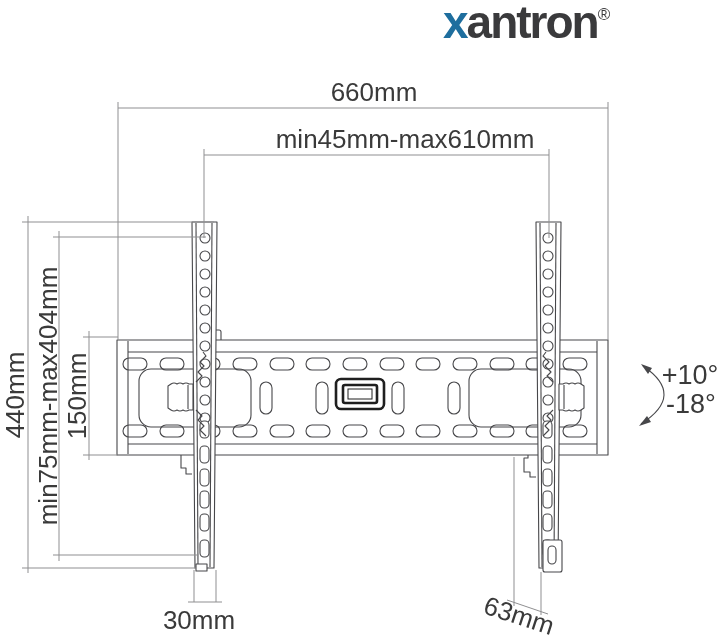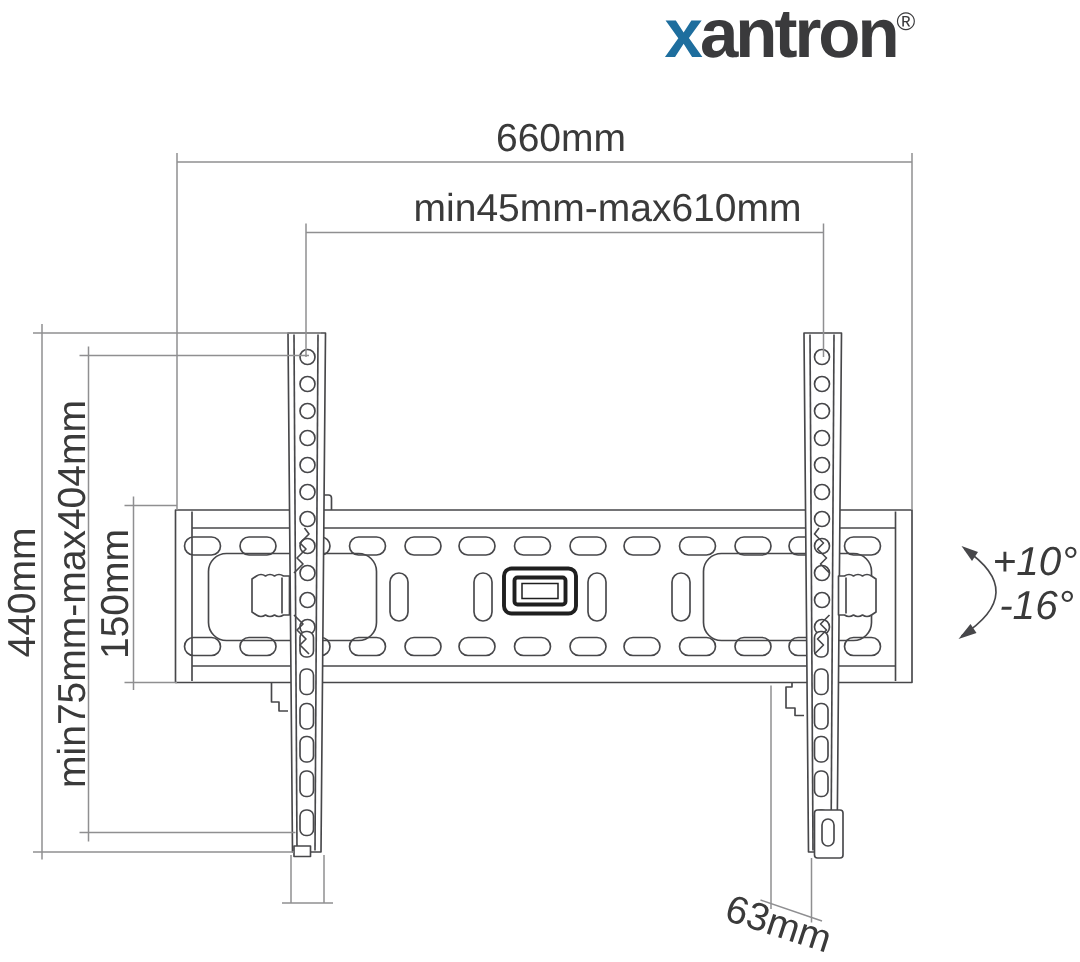--- a/index.html
+++ b/index.html
@@ -12,21 +12,21 @@
   .fillw{fill:#ffffff;}
   .dimline{stroke:var(--dim-line,#8f8f91);stroke-width:1;fill:none;}
   .level{stroke:var(--level-line,#1f1f1f);fill:#ffffff;}
   .arrowhead{fill:var(--draw-line,#47474a);stroke:none;}
 
   
   .dim{position:absolute;transform:translate(-50%,-50%);font-size:26px;
        color:var(--text,#3a3a3a);white-space:nowrap;letter-spacing:0px;}
   .rot-ccw{transform:translate(-50%,-50%) rotate(-90deg);}
   .rot-diag{transform:translate(-50%,-50%) rotate(18deg);}
-  .tilt-label{font-size:27px;font-style:italic;}
+  .tilt-label{font-size:27px;}
 
   
   .logo{position:absolute;left:443px;top:-2px;font-size:46px;font-weight:bold;
         letter-spacing:-2px;line-height:48px;}
   .logo-x{color:var(--logo-prefix,#1e6e9e);}
   .logo-name{color:var(--logo-name,#3a3a3c);}
   .logo-reg{color:var(--logo-name,#3a3a3c);font-size:17px;font-weight:normal;
             position:relative;top:-18px;letter-spacing:0;}
 </style>
 </head>
@@ -209,16 +209,17 @@
       <line x1="541" y1="572" x2="541" y2="615"></line>
       <line x1="507" y1="600" x2="548" y2="614"></line>
     </g>
   </svg>
 
   <div class="dim" style="left:374px;top:92px;">660mm</div>
   <div class="dim" style="left:377px;top:139px;margin-left:28px;">min45mm-max610mm</div>
   <div class="dim rot-ccw" style="left:15px;top:395px;">440mm</div>
   <div class="dim rot-ccw" style="left:48px;top:396px;">min75mm-max404mm</div>
   <div class="dim rot-ccw" style="left:77px;top:396px;">150mm</div>
+  <div class="dim" style="left:199px;top:620px;">30mm</div>
   <div class="dim rot-diag" style="left:519px;top:616px;">63mm</div>
   <div class="dim tilt-label" style="left:690px;top:375px;">+10°</div>
-  <div class="dim tilt-label" style="left:691px;top:404px;">-16°</div>
+  <div class="dim tilt-label" style="left:691px;top:404px;">-18°</div>
 </div>
 
 </body></html>

